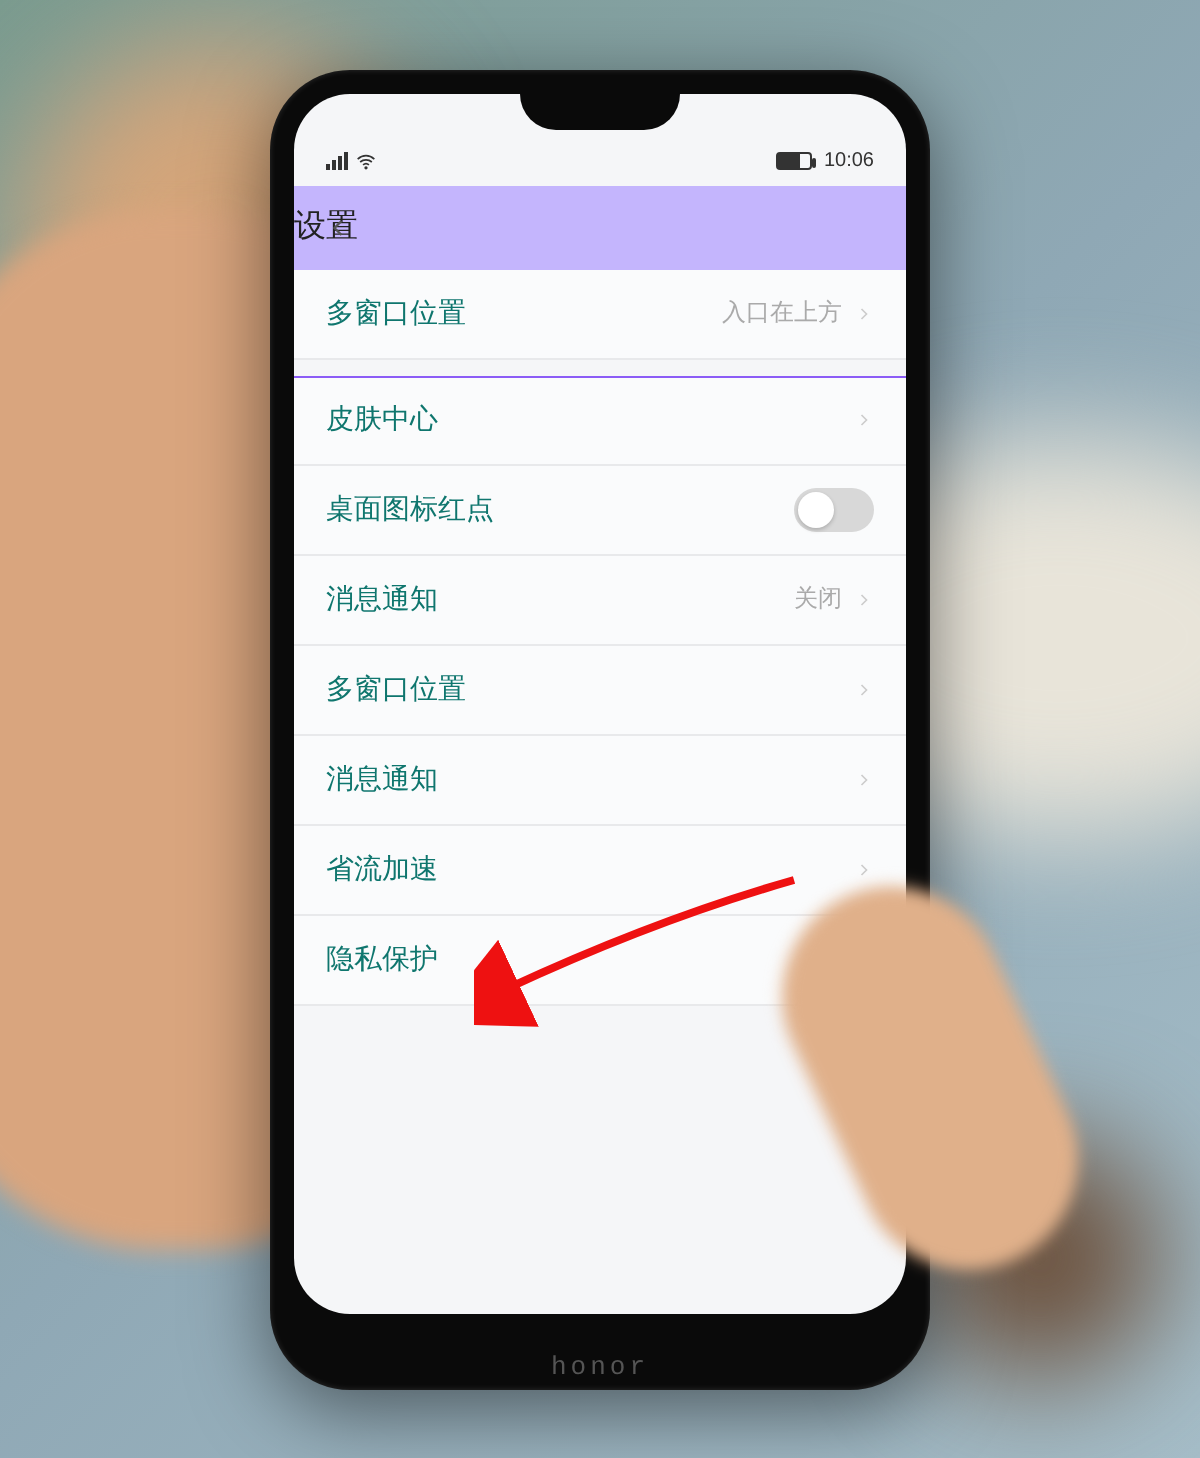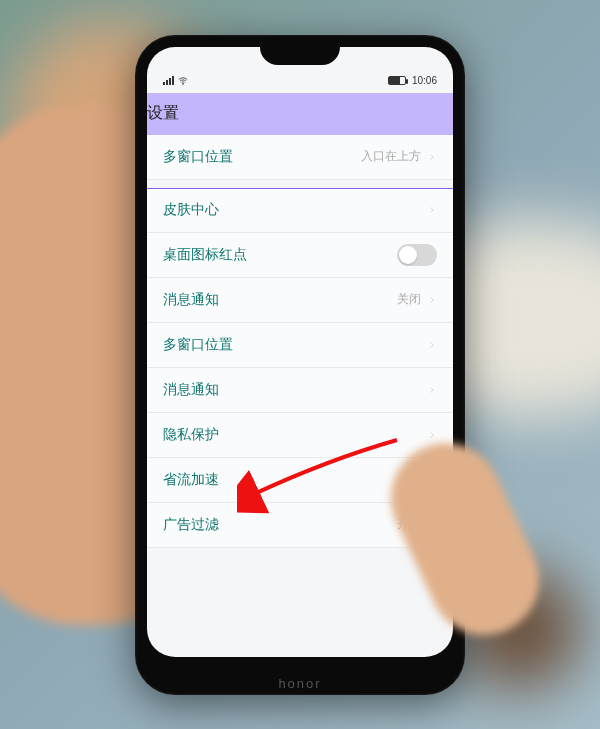--- a/index.html
+++ b/index.html
@@ -151,21 +151,21 @@
     .toggle.on .knob { right: 2px; }
     .toggle.off .knob { left: 2px; }
     .brand {
       position: absolute;
       bottom: 4px;
       left: 0; right: 0;
       text-align: center;
       color: #555;
       font-size: 13px;
       letter-spacing: 2px;
-      font-family: Liberation Sans, sans-serif;
+      font-family: Liberation Mono, monospace;
     }
     
     .arrow {
       position: absolute;
       z-index: 30;
       pointer-events: none;
     }
   </style>
 </head>
 <body>
@@ -264,46 +264,37 @@
       <div class="row">
         <span class="row-label">消息通知</span>
         <span class="row-value">
             <svg class="chevron" width="10" height="10" viewBox="0 0 24 24" fill="none" stroke="#ccc" stroke-width="2">
               <polyline points="9 18 15 12 9 6"></polyline>
             </svg>
           </span>
       </div>
 
       <div class="row">
+        <span class="row-label">省流加速</span>
+        <span class="row-value">
+            <svg class="chevron" width="10" height="10" viewBox="0 0 24 24" fill="none" stroke="#ccc" stroke-width="2">
+              <polyline points="9 18 15 12 9 6"></polyline>
+            </svg>
+          </span>
+      </div>
+
+      <div class="row">
         <span class="row-label">隐私保护</span>
         <span class="row-value">
             <svg class="chevron" width="10" height="10" viewBox="0 0 24 24" fill="none" stroke="#ccc" stroke-width="2">
               <polyline points="9 18 15 12 9 6"></polyline>
             </svg>
           </span>
       </div>
 
-      <div class="row">
-        <span class="row-label">省流加速</span>
-        <span class="row-value">
-            <svg class="chevron" width="10" height="10" viewBox="0 0 24 24" fill="none" stroke="#ccc" stroke-width="2">
-              <polyline points="9 18 15 12 9 6"></polyline>
-            </svg>
-          </span>
-      </div>
-
-      <div class="row">
-        <span class="row-label">广告过滤</span>
-        <span class="row-value">
-          <span>开启</span>
-          <svg class="chevron" width="10" height="10" viewBox="0 0 24 24" fill="none" stroke="#ccc" stroke-width="2">
-              <polyline points="9 18 15 12 9 6"></polyline>
-            </svg>
-        </span>
-      </div>
 
 
     </div>
   </div>
   <div class="brand">honor</div>
 </div>
 
 <svg class="arrow" style="left:237px; top:430px;" width="170" height="90">
   <defs>
     <marker id="ah" markerWidth="12" markerHeight="12" refX="2" refY="6" orient="auto">

